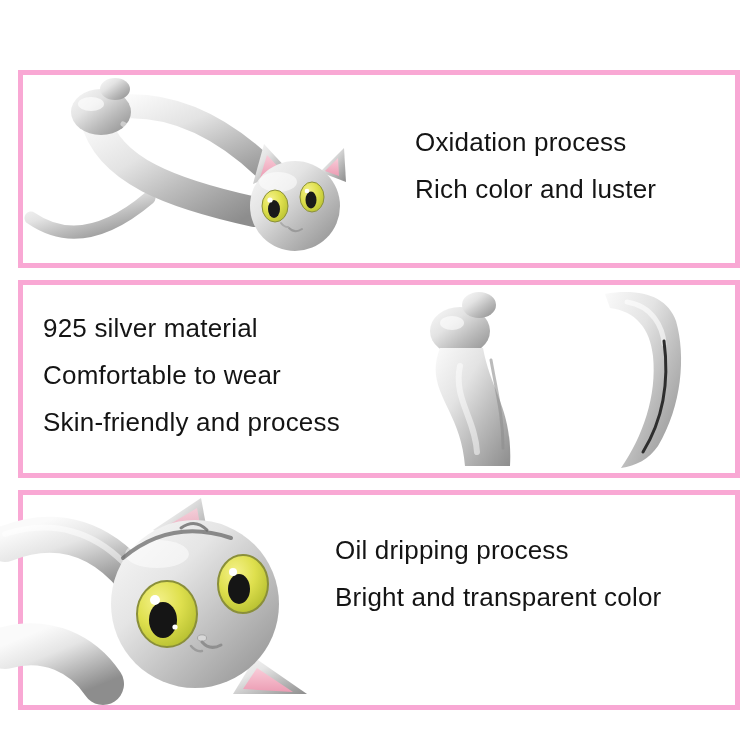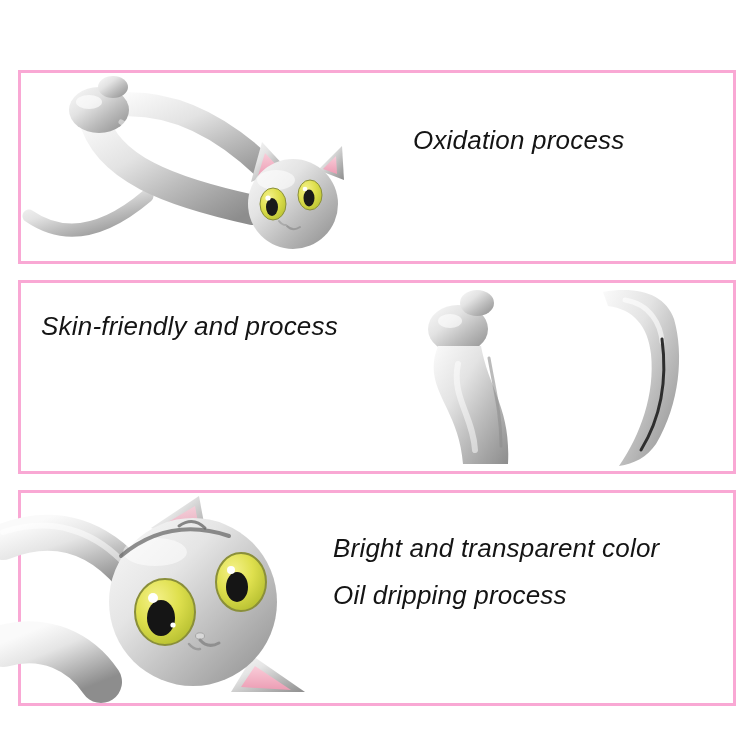--- a/index.html
+++ b/index.html
@@ -8,24 +8,23 @@
     background: #ffffff;
     font-family: "Liberation Sans", sans-serif;
     position: relative;
     overflow: hidden;
   }
   .page { position: absolute; inset: 0; }
   .panel {
     position: absolute;
     left: 18px;
     width: 712px;
-    border: 3px solid #f9a8d4;
+    border: 5px solid #f9a8d4;
     background: #ffffff;
     box-sizing: content-box;
-    font-style: italic;
   }
   .panel-1 { top: 70px;  height: 188px; }
   .panel-2 { top: 280px; height: 188px; }
   .panel-3 { top: 490px; height: 210px; }
 
   .art { position: absolute; pointer-events: none; }
   .art-1 { left: 0px;   top: 1px;  width: 380px; height: 186px; }
   .art-2 { left: 382px; top: 1px;  width: 330px; height: 186px; }
   .art-3 { left: -18px; top: 1px;  width: 340px; height: 208px; }
   .art svg { display: block; overflow: visible; }
@@ -95,25 +94,28 @@
         <ellipse cx="289" cy="121" rx="12" ry="15" fill="url(#e1)" stroke="#8a8f3a" stroke-width="1"></ellipse>
         <ellipse cx="288" cy="124" rx="5.5" ry="8.5" fill="#1a1a1a"></ellipse>
         <circle cx="284" cy="115" r="2.3" fill="#ffffff"></circle>
 
         <path d="M 266 152 q 6 6 13 1" fill="none" stroke="#9a9a9a" stroke-width="2" stroke-linecap="round"></path>
         <path d="M 258 147 q 3 4 7 4" fill="none" stroke="#aaaaaa" stroke-width="2" stroke-linecap="round"></path>
       </svg>
     </div>
     <div class="text-block tb-1">
       <p>Oxidation process</p>
+      <p>Rich color and luster</p>
     </div>
   </section>
 
   <section class="panel panel-2">
     <div class="text-block tb-2">
+      <p>925 silver material</p>
+      <p>Comfortable to wear</p>
       <p>Skin-friendly and process</p>
     </div>
     <div class="art art-2" aria-label="silver-earring-hoop-parts-photo">
       <svg width="330" height="186" viewBox="0 0 330 186" xmlns="http://www.w3.org/2000/svg">
         <defs>
           <linearGradient id="s2" x1="0" y1="0" x2="1" y2="1">
             <stop offset="0" stop-color="#fafafa"></stop>
             <stop offset="0.35" stop-color="#e3e3e3"></stop>
             <stop offset="0.62" stop-color="#bdbdbd"></stop>
             <stop offset="0.82" stop-color="#a3a3a3"></stop>
@@ -178,18 +180,18 @@
         <ellipse cx="238" cy="88" rx="25" ry="29" fill="url(#e3)" stroke="#8a8f3a" stroke-width="2"></ellipse>
         <ellipse cx="234" cy="93" rx="11" ry="15" fill="#151515"></ellipse>
         <circle cx="228" cy="76" r="4" fill="#ffffff"></circle>
 
         <ellipse cx="197" cy="142" rx="4.5" ry="3.2" fill="#d8d8d8" stroke="#a6a6a6" stroke-width="1"></ellipse>
         <path d="M 197 146 q 8 9 19 3" fill="none" stroke="#8f8f8f" stroke-width="3" stroke-linecap="round"></path>
         <path d="M 186 150 q 5 6 11 5" fill="none" stroke="#9c9c9c" stroke-width="2.5" stroke-linecap="round"></path>
       </svg>
     </div>
     <div class="text-block tb-3">
+      <p>Oil dripping process</p>
       <p>Bright and transparent color</p>
-      <p>Oil dripping process</p>
     </div>
   </section>
 
 </div>
 
 </body></html>

